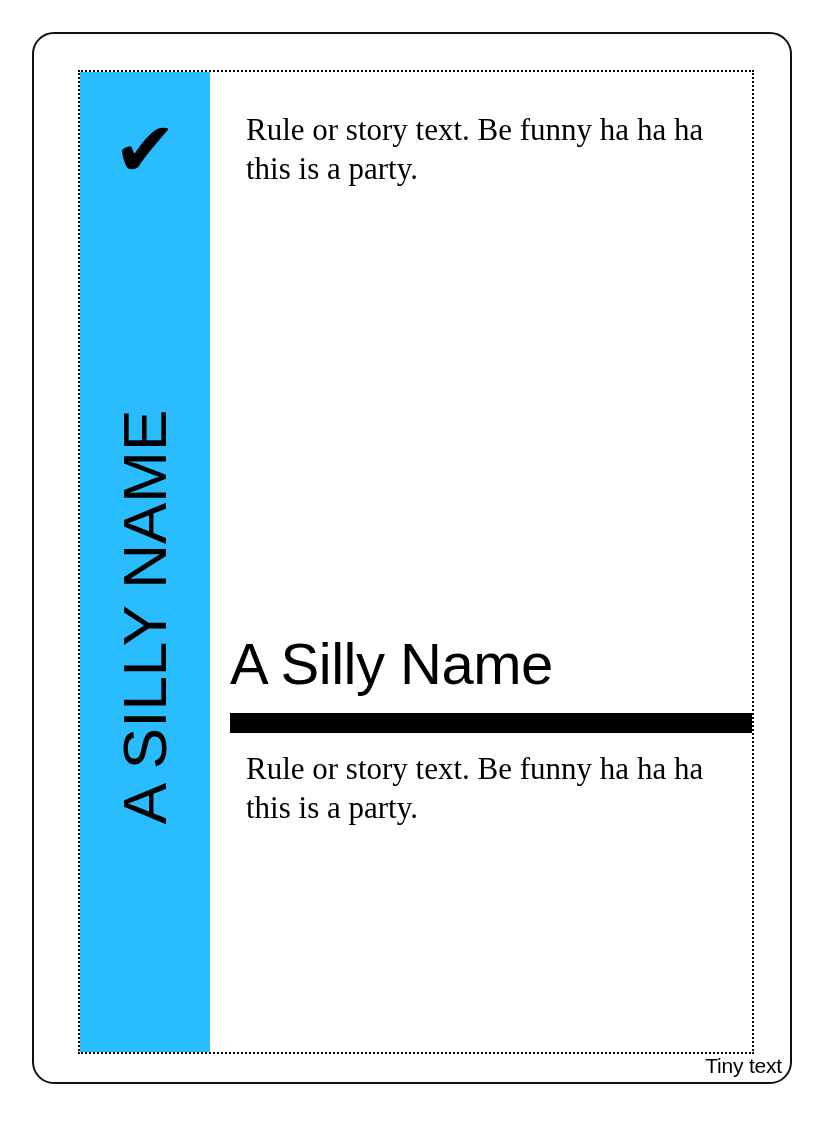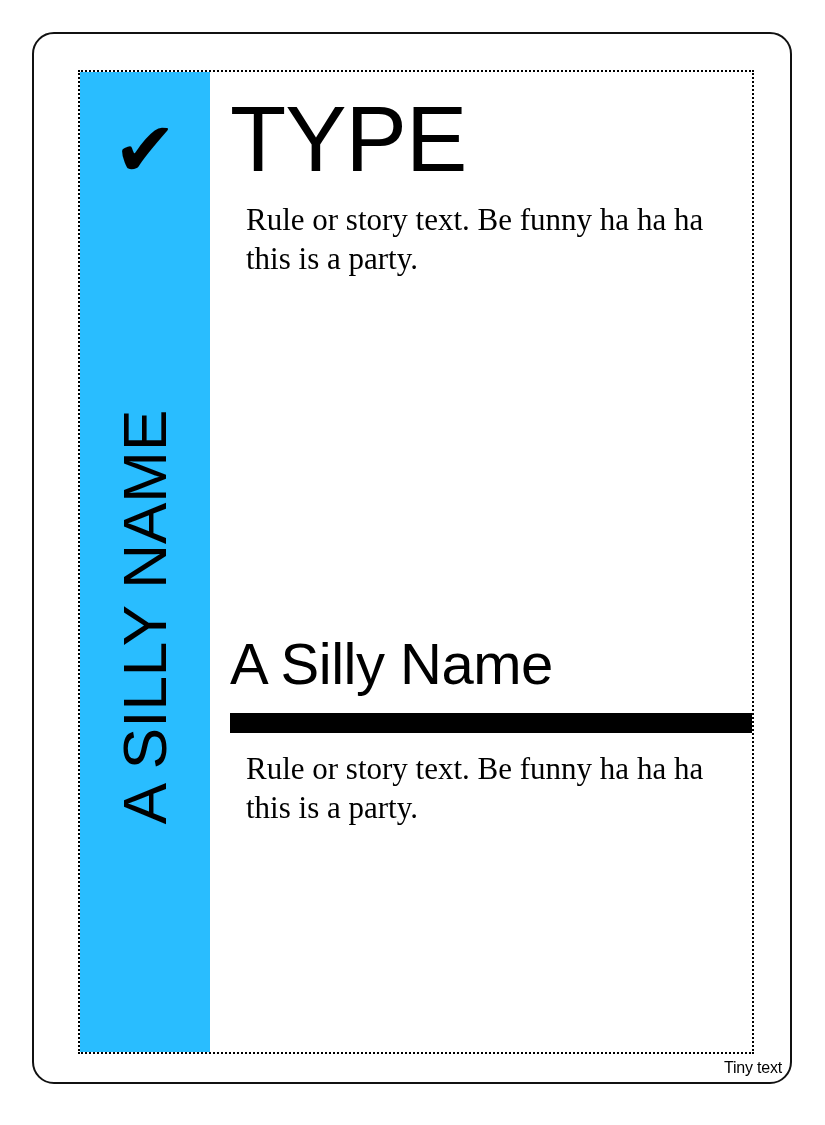--- a/index.html
+++ b/index.html
@@ -131,42 +131,41 @@
     height: 20px;
     background: #000000;
     margin: 0 0 16px 0;
   }
 
   .tiny-text {
     position: absolute;
     right: 8px;
     bottom: 6px;
     font-family: "Liberation Sans", sans-serif;
-    font-size: 16px;
+    font-size: 21px;
     line-height: 1;
     color: #000000;
     letter-spacing: -0.2px;
   }
 </style>
 </head>
 <body>
 
 <div class="card">
 
   <div class="safe-area"></div>
 
   <div class="spine">
     <div class="spine-check">✔</div>
     <div class="spine-name-wrap">
       <div class="spine-name">A SILLY NAME</div>
     </div>
   </div>
 
   <div class="content">
-    <h1 class="type-title">TYPE</h1>
     <p class="body-text">Rule or story text. Be funny ha ha ha this is a party.</p>
   </div>
 
   <div class="lower-block">
     <h2 class="silly-title">A Silly Name</h2>
     <div class="rule-bar"></div>
     <p class="body-text">Rule or story text. Be funny ha ha ha this is a party.</p>
   </div>
 
   <div class="tiny-text">Tiny text</div>

